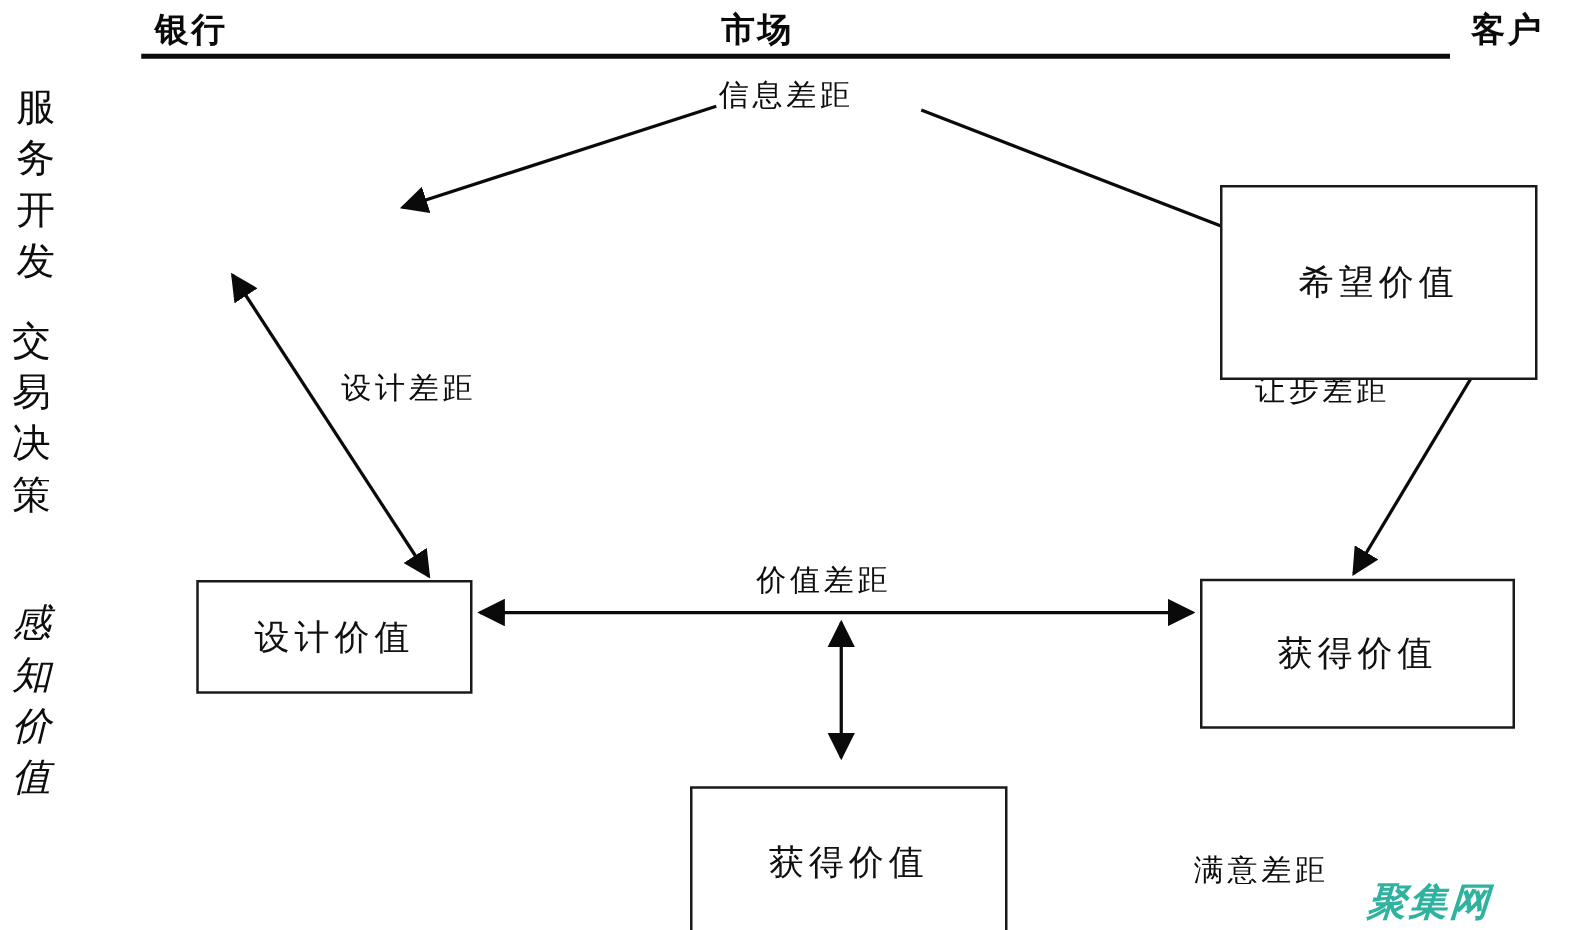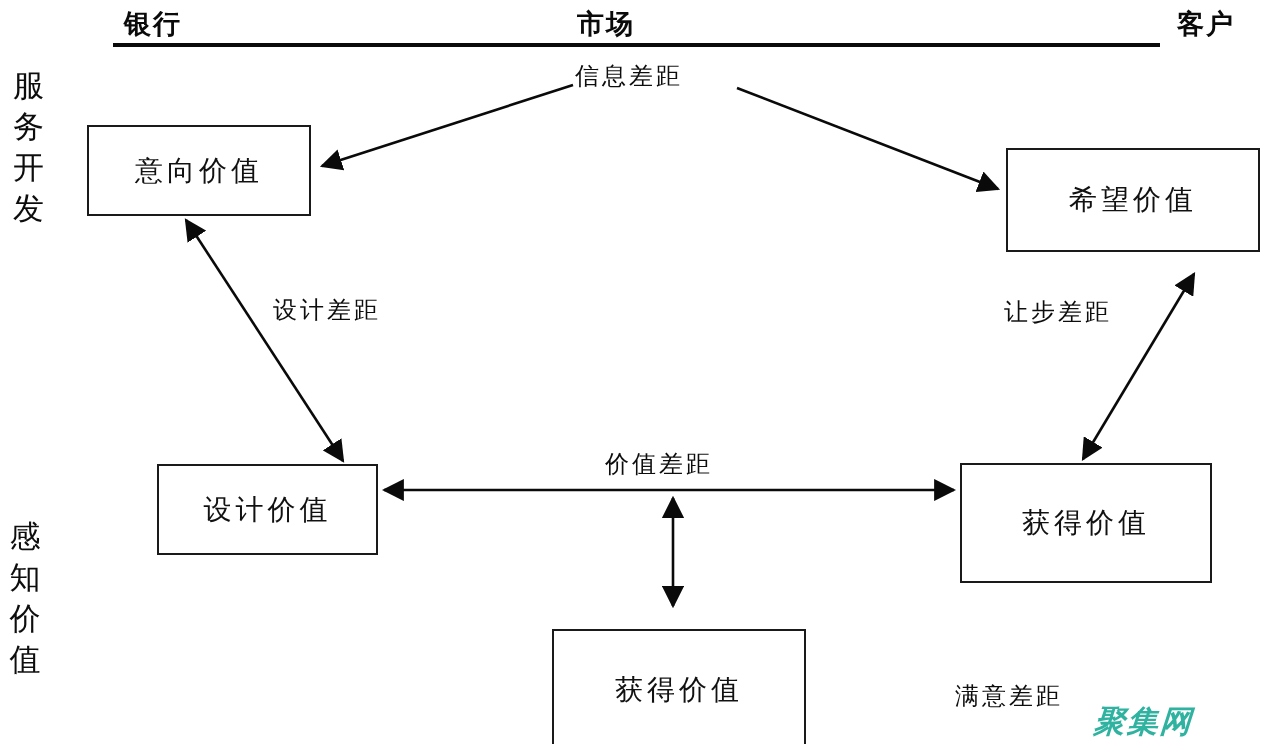--- a/index.html
+++ b/index.html
@@ -89,21 +89,22 @@
 <body>
 
 <div class="canvas">
 
   <div class="abs hdr" style="left:84px; top:6px;margin-left:40px;">银行</div>
   <div class="abs hdr" style="left:577px; top:6px;font-family:Liberation Mono, monospace;">市场</div>
   <div class="abs hdr" style="left:1177px; top:6px;">客户</div>
   <div class="hline"></div>
 
   <div class="side" style="top:65px;text-align:right;">服务开发</div>
-  <div class="side" style="top:516px;">感知价值</div>
+  <div class="side" style="top:252px;">交易决策</div>
+  <div class="side" style="top:478px;font-style:italic;">感知价值</div>
 
   <svg class="overlay" viewBox="0 0 1275 744">
     <defs>
       <marker id="ah" viewBox="0 0 10 10" refX="9" refY="5" markerWidth="8.5" markerHeight="8.5" orient="auto-start-reverse">
         <path d="M0,0 L10,5 L0,10 z" fill="#0a0a0a"></path>
       </marker>
     </defs>
     <line x1="573" y1="85" x2="322" y2="166" marker-end="url(#ah)"></line>
     <line x1="737" y1="88" x2="998" y2="189" marker-end="url(#ah)"></line>
     <line x1="186" y1="220" x2="343" y2="461" marker-start="url(#ah)" marker-end="url(#ah)"></line>
@@ -111,21 +112,20 @@
     <line x1="384" y1="490" x2="954" y2="490" marker-start="url(#ah)" marker-end="url(#ah)"></line>
     <line x1="673" y1="498" x2="673" y2="606" marker-start="url(#ah)" marker-end="url(#ah)"></line>
   </svg>
 
   <div class="gap" style="left:575px; top:60px;">信息差距</div>
   <div class="gap" style="left:273px; top:294px;">设计差距</div>
   <div class="gap" style="left:1004px; top:296px;">让步差距</div>
   <div class="gap" style="left:605px; top:448px;">价值差距</div>
   <div class="gap" style="left:955px; top:680px;">满意差距</div>
 
-  <div class="node" style="left:87px; top:125px; width:224px; height:91px;">意向价值</div>
-  <div class="node" style="left:1006px; top:148px; width:254px; height:104px;">希望价值</div>
+  <div class="node" style="left:976px; top:148px; width:254px; height:156px;">希望价值</div>
   <div class="node" style="left:157px; top:464px; width:221px; height:91px;">设计价值</div>
   <div class="node" style="left:960px; top:463px; width:252px; height:120px;">获得价值</div>
   <div class="node" style="left:552px; top:611px; width:254px; height:122px;margin-top:18px;">获得价值</div>
 
   <div class="watermark" style="color: rgb(47, 179, 160);">聚集网</div>
 
 </div>
 
 </body></html>

